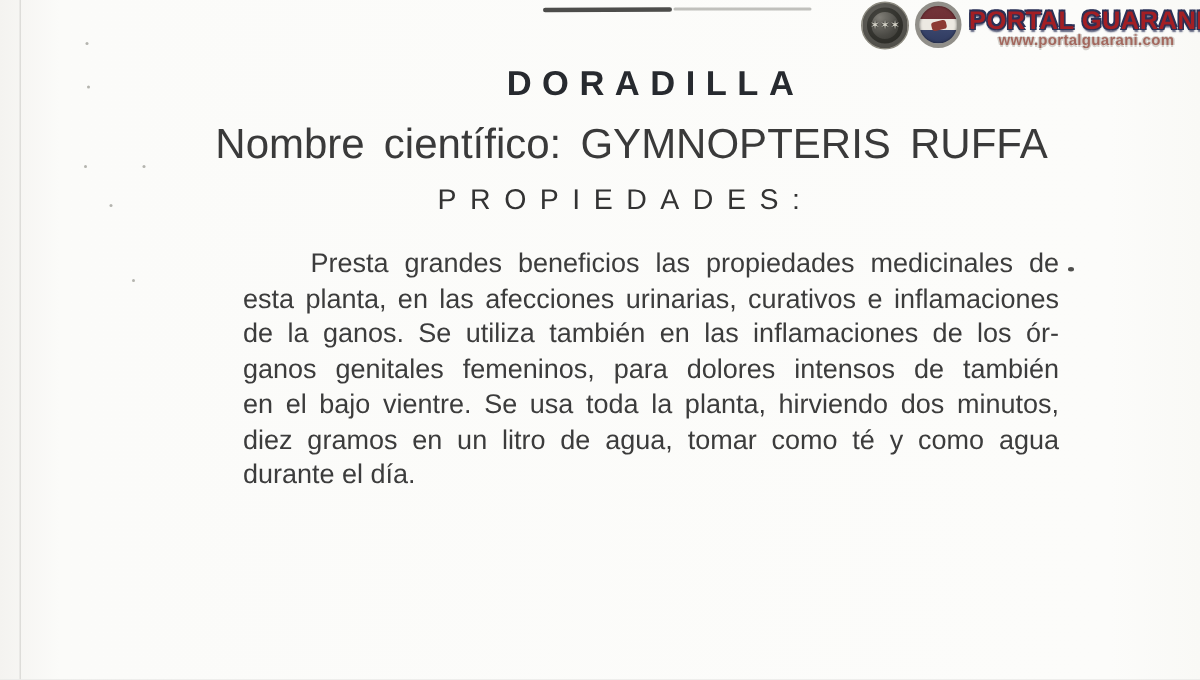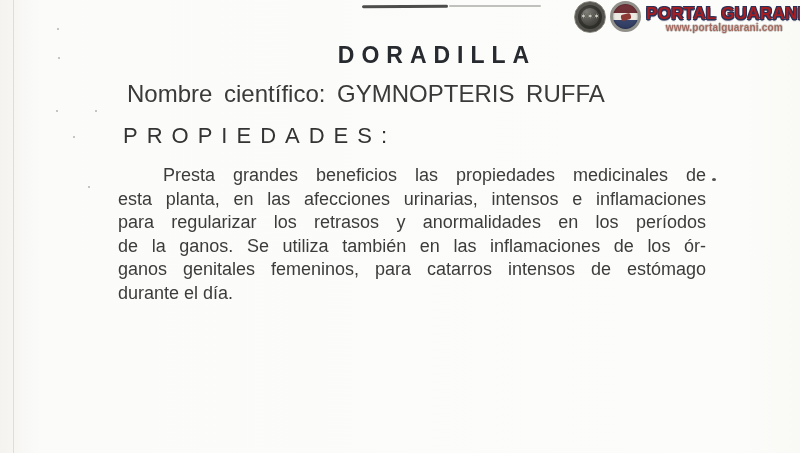--- a/index.html
+++ b/index.html
@@ -52,27 +52,27 @@
   .logo-url {
     margin-top:1px; font-size:10px; line-height:10px; font-weight:bold;
     color:#a3685e; letter-spacing:.2px; white-space:nowrap;
     text-shadow:0 1px 0 #d2d0cb, 0 -1px 0 #d2d0cb, 1px 0 0 #d2d0cb, -1px 0 0 #d2d0cb;
   }
 
   
   .content { position:absolute; left:118px; top:0; width:588px; color:#383838; }
   .doc-title { position:absolute; top:42px; left:25px; width:100%; text-align:center;
     font-size:23px; font-weight:bold; letter-spacing:7px; color:#272a2f; white-space:nowrap; }
-  .sci { position:absolute; top:80px; left:9px; width:100%; text-align:left;
-    font-size:24px; word-spacing:5px; color:#3a3a3a; white-space:nowrap; }
-  .heading { position:absolute; top:123px; left:5px; width:100%; text-align:left;
-    font-size:22px; letter-spacing:9px; color:#333; white-space:nowrap; }
+  .sci { position:absolute; top:80px; left:9px; width:100%; text-align:center;
+    font-size:28px; word-spacing:5px; color:#3a3a3a; white-space:nowrap; }
+  .heading { position:absolute; top:123px; left:5px; width:100%; text-align:center;
+    font-size:19px; letter-spacing:9px; color:#333; white-space:nowrap; }
   .para { position:absolute; top:164px; width:100%; font-size:18px; line-height:23.5px;
     color:#3c3c3c; }
-  .para .line { text-align:justify; text-align-last:justify; }
+  .para .line { text-align:justify; text-align-last:justify;margin-left:44px; }
   .para .line:first-child { text-indent:45px; }
   .para .line:last-child { text-align:justify; text-align-last:left; }
 </style>
 </head>
 <body>
 
 <div class="page">
 
   <div class="crease"></div>
   <div class="streak-dark"></div>
@@ -97,21 +97,22 @@
       <div class="logo-url">www.portalguarani.com</div>
     </div>
   </div>
 
   <div class="content">
     <div class="doc-title">DORADILLA</div>
     <div class="sci">Nombre científico: GYMNOPTERIS RUFFA</div>
     <div class="heading">PROPIEDADES:</div>
     <div class="para">
         <div class="line">Presta grandes beneficios las propiedades medicinales de</div>
-        <div class="line">esta planta, en las afecciones urinarias, intensos e inflamaciones</div>
-        <div class="line">para regularizar los retrasos y anormalidades en los períodos</div>
+        <div class="line">esta planta, en las afecciones urinarias, curativos e inflamaciones</div>
         <div class="line">de la ganos. Se utiliza también en las inflamaciones de los ór-</div>
-        <div class="line">ganos genitales femeninos, para catarros intensos de estómago</div>
+        <div class="line">ganos genitales femeninos, para dolores intensos de también</div>
+        <div class="line">en el bajo vientre. Se usa toda la planta, hirviendo dos minutos,</div>
+        <div class="line">diez gramos en un litro de agua, tomar como té y como agua</div>
         <div class="line">durante el día.</div>
       </div>
   </div>
 
 </div>
 
 </body></html>

